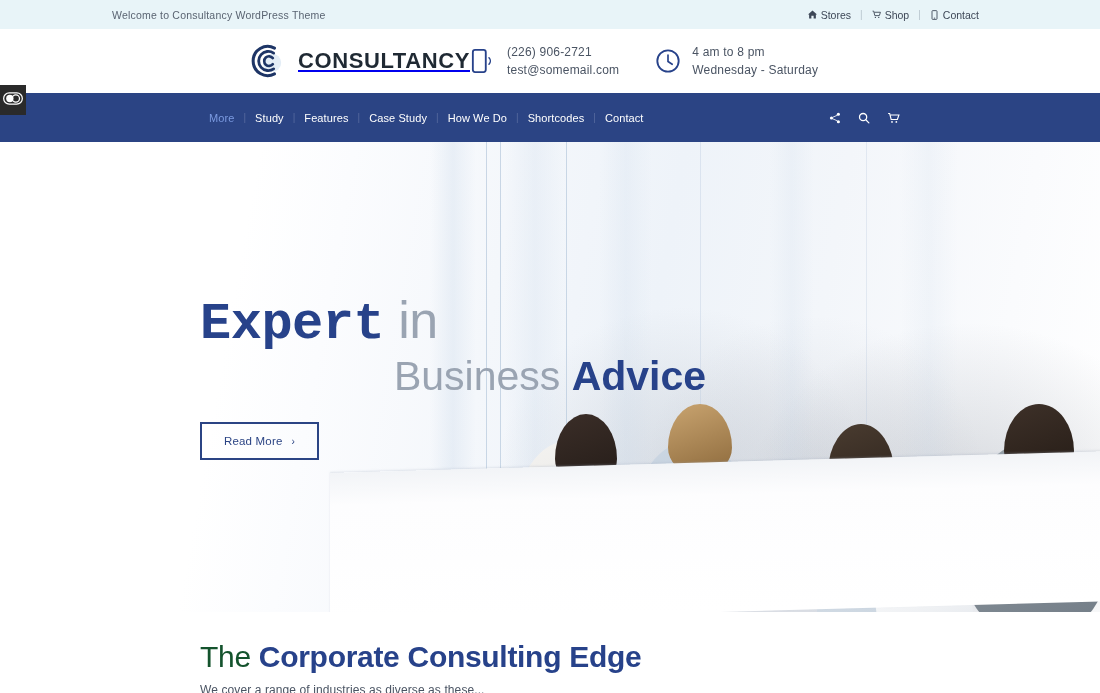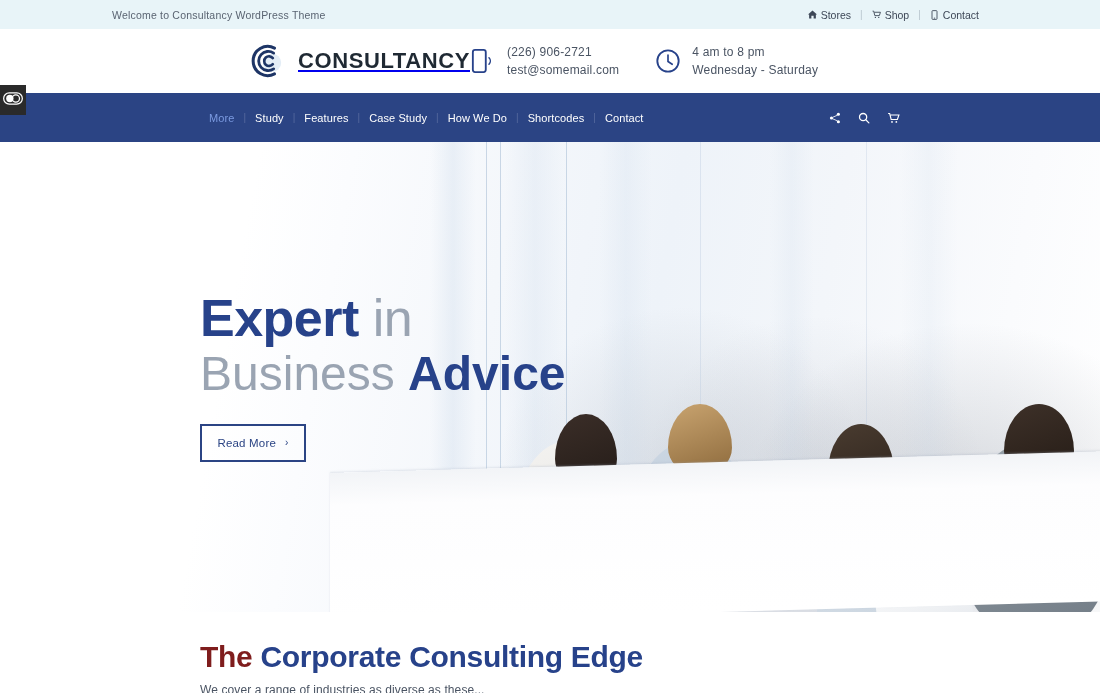--- a/index.html
+++ b/index.html
@@ -139,45 +139,45 @@
   .hero-overlay {
     position: absolute; inset: 0;
     padding: 0 200px;
     display: flex; flex-direction: column; justify-content: center;
     z-index: 3;
   }
   .hero-title {
     font-size: 52px; line-height: 1.02; letter-spacing: -.5px;
     margin-bottom: 4px;
   }
-  .hero-title .bold { font-weight: bold; color: #27428a; }
+  .hero-title .bold { font-weight: bold; color: #27428a; font-family: Liberation Mono, monospace; }
   .hero-title .light { font-weight: 300; color: #9aa4b2; }
-  .hero-title-line2 { font-size: 48px; line-height: 1.05; margin-bottom: 24px; }
+  .hero-title-line2 { font-size: 41px; line-height: 1.05; margin-bottom: 24px; text-align: center; }
   .hero-title-line2 .bold { font-weight: bold; color: #27428a; }
   .hero-title-line2 .light { font-weight: 300; color: #9aa4b2; }
   .hero-btn {
     display: inline-flex; align-items: center; justify-content: center; gap: 9px;
-    width: 106px; height: 38px;
+    width: 119px; height: 38px;
     border: 2px solid #2b4484;
     background: transparent;
     color: #2b4484;
     font-size: 11.5px;
     font-family: "Liberation Sans", sans-serif;
     cursor: pointer;
     letter-spacing: .2px;
   }
   .hero-btn .chev { font-size: 10px; color: #2b4484; }
 
   
   .section {
     padding: 28px 200px 0;
     background: #ffffff;
   }
   .section-title { font-size: 30px; line-height: 1.15; letter-spacing: -.3px; }
-  .section-title .light { font-weight: 700; color: #7f1d1d; }
+  .section-title .light { font-weight: 400; color: #14532d; }
   .section-title .bold { font-weight: bold; color: #27428a; }
   .section-sub {
     margin-top: 8px;
     font-size: 12px; color: #4a5463; font-weight: 300;
     letter-spacing: .1px;
   }
 </style>
 </head>
 <body>
 

